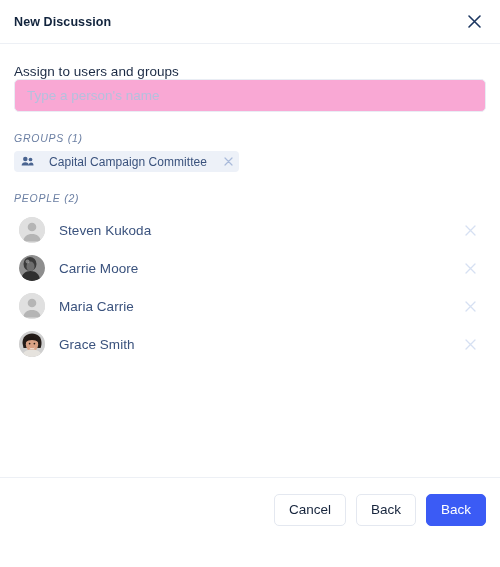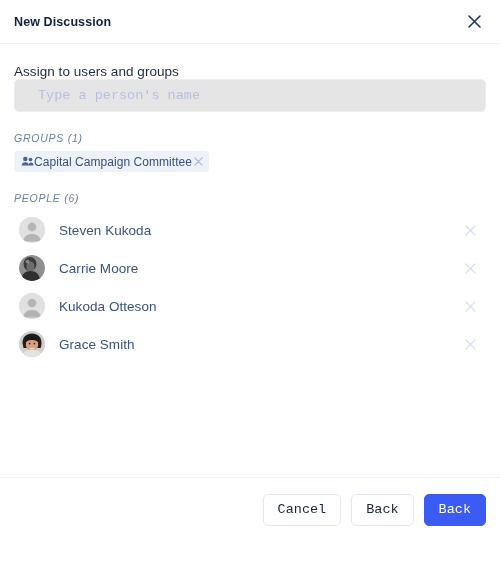--- a/index.html
+++ b/index.html
@@ -65,26 +65,26 @@
     color: #1b2a44;
     letter-spacing: 0.05px;
   }
 
   .name-input {
     width: 100%;
     height: 33px;
     box-sizing: border-box;
     border: 1px solid #e9edf4;
     border-radius: 5px;
-    padding: 0 23px;
+    padding: 0 12px;
     font-size: 13.5px;
-    font-family: Liberation Mono, monospace;
+    font-family: Liberation Sans, sans-serif;
     color: #3f5785;
     outline: none;
-    background: #e5e5e5;
+    background: #f9a8d4;
   }
   .name-input::placeholder {
     color: #b4c0dd;
   }
 
   .section-header {
     font-size: 10.5px;
     color: #6b7fa3;
     letter-spacing: 0.75px;
     margin: 20px 0 7px 0;
@@ -98,21 +98,21 @@
     flex-wrap: wrap;
     gap: 6px;
   }
   .group-chip {
     display: inline-flex;
     align-items: center;
     background: #edf1f8;
     border-radius: 4px;
     height: 21px;
     padding: 0 6px 0 7px;
-    gap: 0;
+    gap: 15px;
     cursor: pointer;
   }
   .group-chip .chip-icon { display: flex; align-items: center; }
   .group-chip .chip-label {
     font-size: 12px;
     color: #3a527d;
     letter-spacing: 0.05px;
   }
   .chip-remove {
     margin-left: 2px;
@@ -166,21 +166,21 @@
     min-height: 64px;
     border-top: 1px solid #edf0f5;
     display: flex;
     align-items: center;
     justify-content: flex-end;
     gap: 10px;
     padding: 0 14px;
     box-sizing: border-box;
   }
   .btn {
-    font-family: Liberation Mono, monospace;
+    font-family: Liberation Sans, sans-serif;
     font-size: 13.5px;
     height: 32px;
     padding: 0 14px;
     border-radius: 5px;
     cursor: pointer;
     display: inline-flex;
     align-items: center;
     justify-content: center;
     box-sizing: border-box;
   }
@@ -231,21 +231,21 @@
         <span class="chip-label">Capital Campaign Committee</span>
         <span class="chip-remove">
           <svg width="9" height="9" viewBox="0 0 9 9" aria-hidden="true">
             <path d="M1 1 L8 8 M8 1 L1 8" stroke="#a9bada" stroke-width="1.2" stroke-linecap="round" fill="none"></path>
           </svg>
         </span>
       </div>
     </div>
 
     
-    <div class="section-header">PEOPLE (6)</div>
+    <div class="section-header">PEOPLE (2)</div>
 
     <div class="people-list">
 
       <div class="person-row">
         <span class="avatar">
           <svg width="26" height="26" viewBox="0 0 26 26" aria-hidden="true">
             <circle cx="13" cy="13" r="13" fill="#e0e0e0"></circle>
             <circle cx="13" cy="10" r="4.3" fill="#b5b5b5"></circle>
             <path d="M4.4 24.5 c0-5.0 3.9-7.6 8.6-7.6 s8.6 2.6 8.6 7.6z" fill="#b5b5b5"></path>
           </svg>
@@ -284,21 +284,21 @@
       </div>
 
       <div class="person-row">
         <span class="avatar">
           <svg width="26" height="26" viewBox="0 0 26 26" aria-hidden="true">
             <circle cx="13" cy="13" r="13" fill="#e0e0e0"></circle>
             <circle cx="13" cy="10" r="4.3" fill="#b5b5b5"></circle>
             <path d="M4.4 24.5 c0-5.0 3.9-7.6 8.6-7.6 s8.6 2.6 8.6 7.6z" fill="#b5b5b5"></path>
           </svg>
         </span>
-        <span class="person-name">Kukoda Otteson</span>
+        <span class="person-name">Maria Carrie</span>
         <span class="person-remove">
           <svg width="11" height="11" viewBox="0 0 11 11" aria-hidden="true">
             <path d="M1 1 L10 10 M10 1 L1 10" stroke="#d6e0f2" stroke-width="1.3" stroke-linecap="round" fill="none"></path>
           </svg>
         </span>
       </div>
 
       <div class="person-row">
         <span class="avatar">
           <svg width="26" height="26" viewBox="0 0 26 26" aria-hidden="true">

